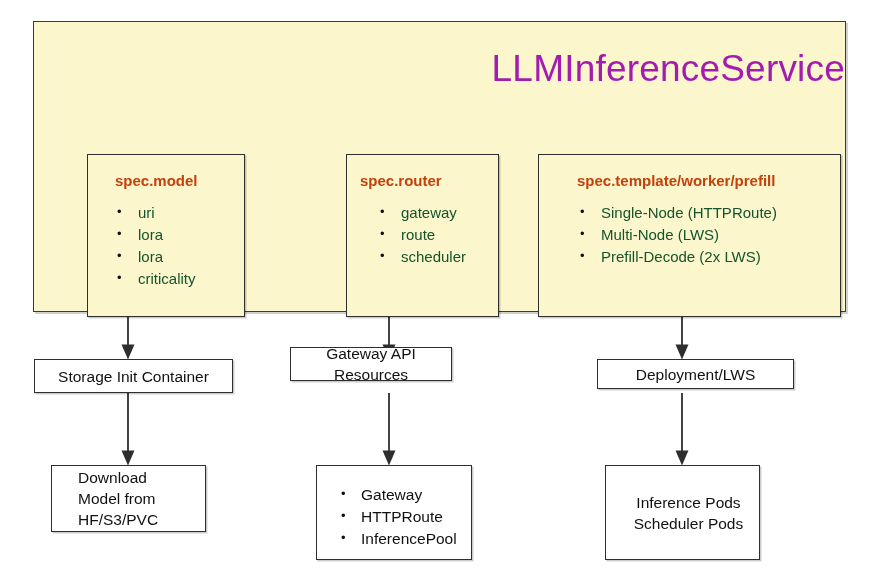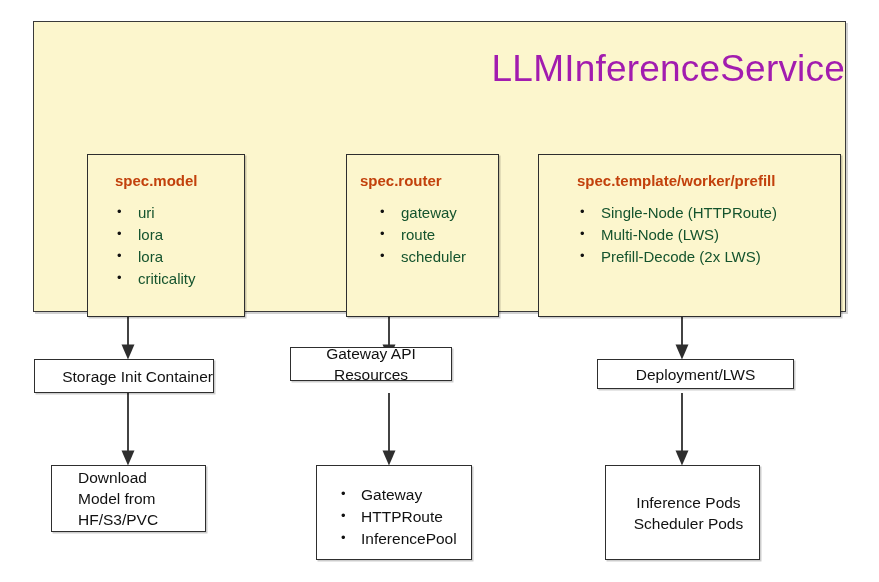--- a/index.html
+++ b/index.html
@@ -104,21 +104,21 @@
   .node-box .label {
     font-size: 15.5px;
     line-height: 21px;
     color: #111;
     text-align: center;
     white-space: pre-line;
   }
   .node-box.left-text { justify-content: flex-start; }
   .node-box.left-text .label { text-align: left; padding-left: 26px; }
 
-  .mid1 { left: 34px;  top: 359px; width: 180px; height: 34px; justify-content: flex-end; }
+  .mid1 { left: 34px;  top: 359px; width: 199px; height: 34px; }
   .mid2 { left: 290px; top: 347px; width: 162px; height: 34px; }
   .mid3 { left: 597px; top: 359px; width: 197px; height: 30px; }
 
   .bot1 { left: 51px;  top: 465px; width: 155px; height: 67px; }
   .bot2 { left: 316px; top: 465px; width: 156px; height: 95px; }
   .bot3 { left: 605px; top: 465px; width: 155px; height: 95px; padding-left: 12px; }
 
   .bullet-box {
     position: absolute;
     background: #ffffff;

